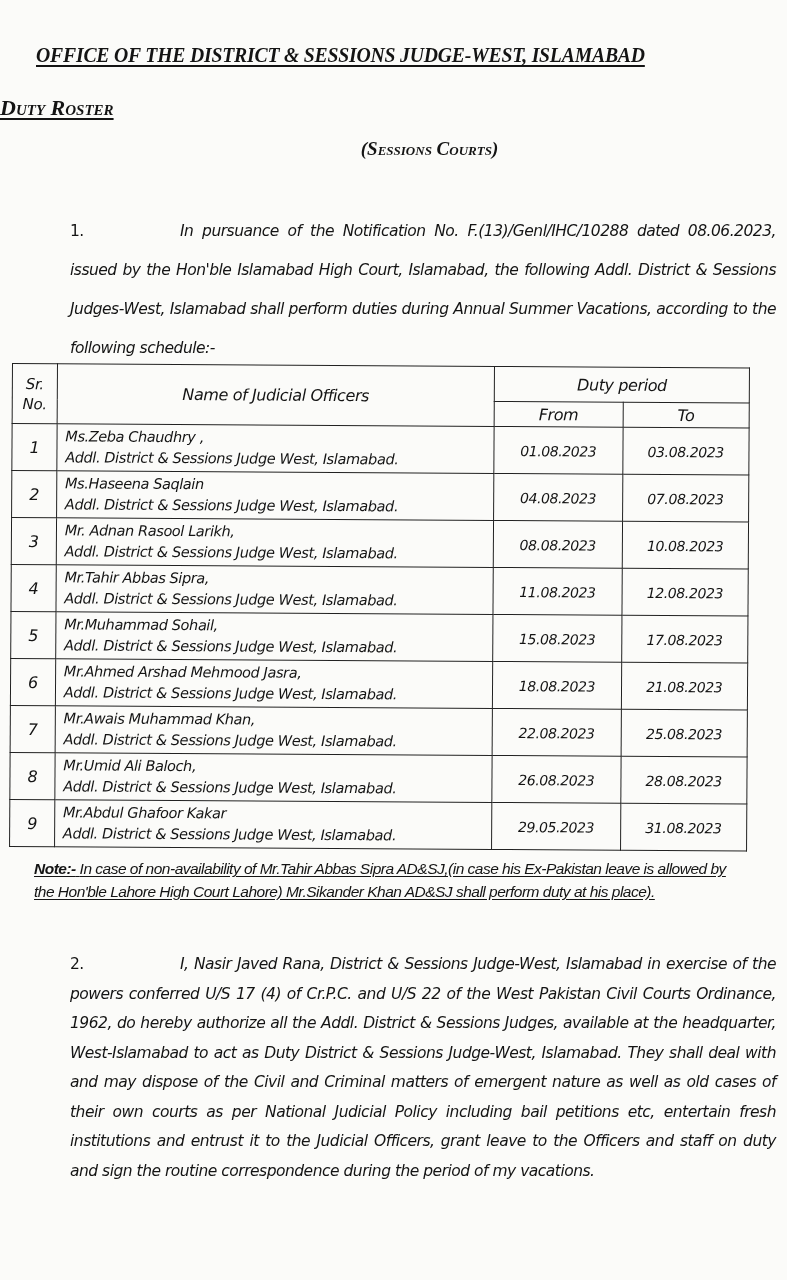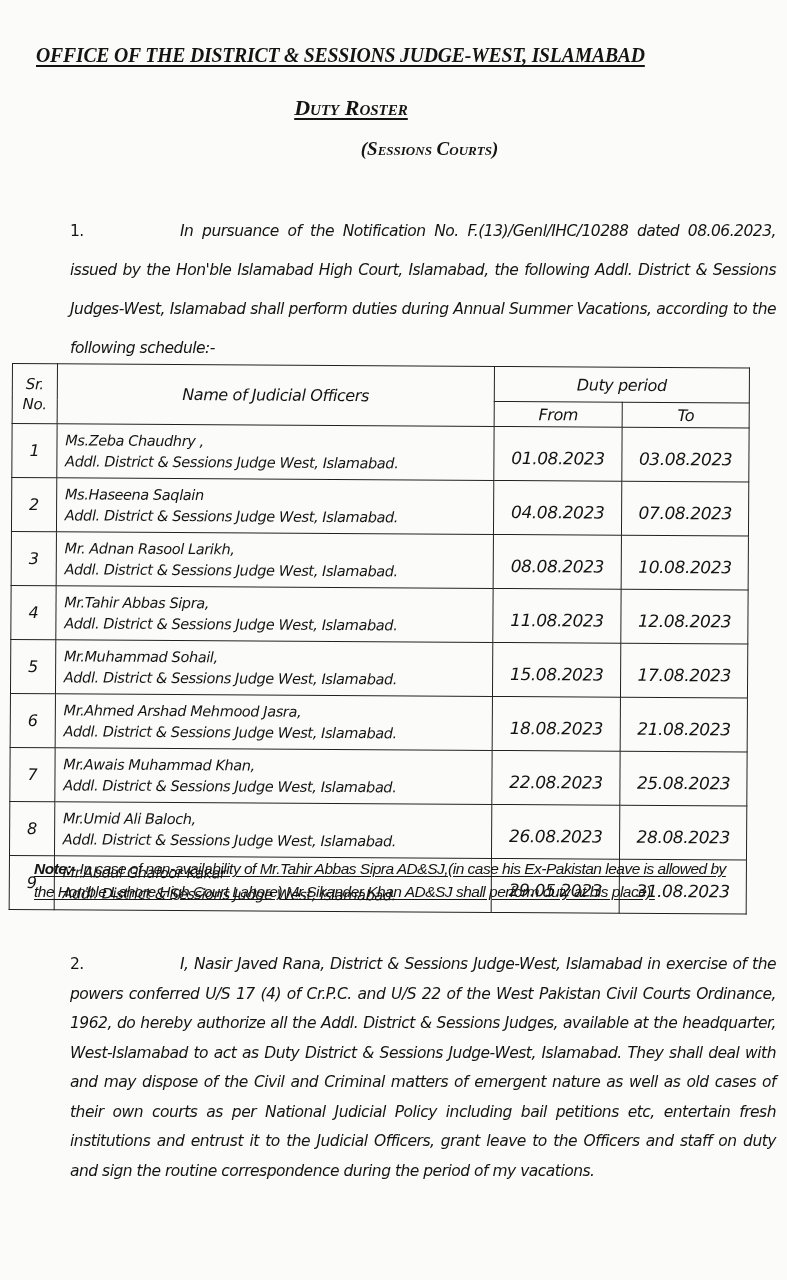--- a/index.html
+++ b/index.html
@@ -13,23 +13,23 @@
   .office-title {
     position: absolute; left: 36px; top: 44px; width: 680px;
     font-family: "Liberation Serif", serif;
     font-weight: bold; font-style: italic;
     font-size: 20px; letter-spacing: -0.2px;
     text-decoration: underline; text-decoration-thickness: 2px; text-underline-offset: 3px;
     white-space: nowrap;
     transform: scaleX(0.985); transform-origin: left;
   }
   .roster-title {
-    position: absolute; left: 0; width: 654px; top: 95px; text-align: center;
+    position: absolute; left: 0; width: 654px; top: 95px; text-align: left;
     font-family: "Liberation Serif", serif; font-weight: bold; font-style: italic;
-    font-size: 17px; font-variant: small-caps; padding-left: 24px;
+    font-size: 17px; font-variant: small-caps;
   }
   .roster-title span.t {
     font-size: 22px; text-decoration: underline; text-decoration-thickness: 2px; text-underline-offset: 3px;
   }
   .roster-sub {
     position: absolute; left: 0; width: 787px; top: 138px; text-align: center;
     font-family: "Liberation Serif", serif; font-weight: bold; font-style: italic;
     font-size: 19px; font-variant: small-caps; padding-left: 36px;
   }
   .para {
@@ -59,21 +59,21 @@
   .col-to { width: 126px; text-align: center; }
   .hdr-sr { height: 30px; font-size: 15px !important; line-height: 20px; }
   .hdr-name { text-align: center; }
   .hdr-duty { height: 34px; }
   .hdr-sub { height: 24px; }
   .row td { height: 45px; }
   .row .sr { font-size: 16px; }
   .row .name { padding-left: 8px; font-size: 14.5px; line-height: 21px; }
   .row .name .n1 { display: block; }
   .row .name .n2 { display: block; }
-  .row .date { font-size: 17px; padding-top: 8px; }
+  .row .date { font-size: 14px; padding-top: 1px; }
   .note {
     position: absolute; left: 34px; top: 857px; width: 710px;
     font-family: Liberation Sans, sans-serif; font-style: italic;
     font-size: 15.5px; letter-spacing: -0.5px; line-height: 23px;
     text-decoration: underline; text-underline-offset: 2px;
   }
   .note b { font-weight: bold; }
 </style>
 </head>
 <body>

